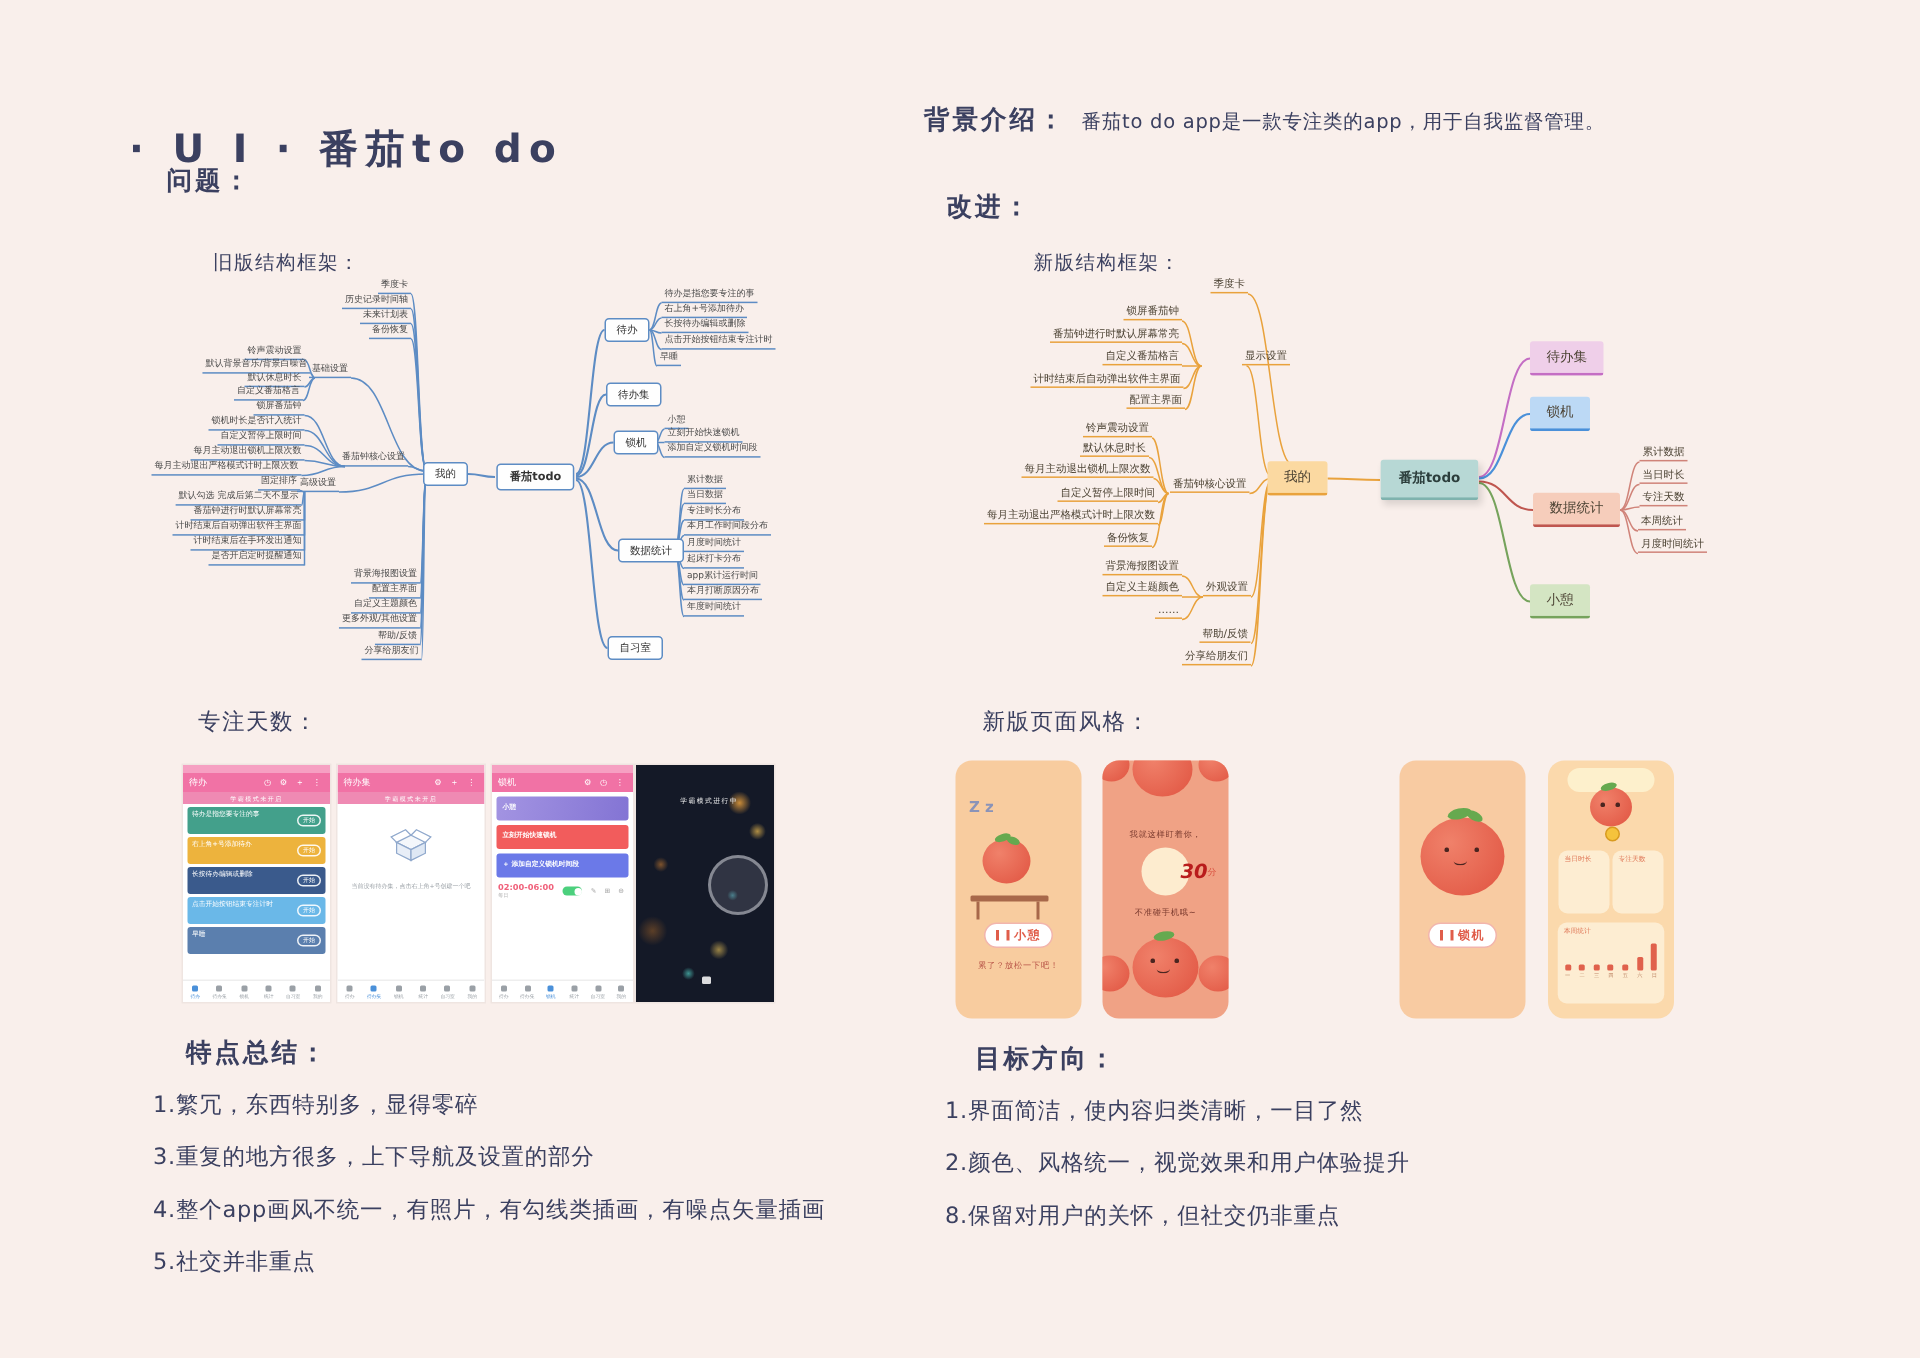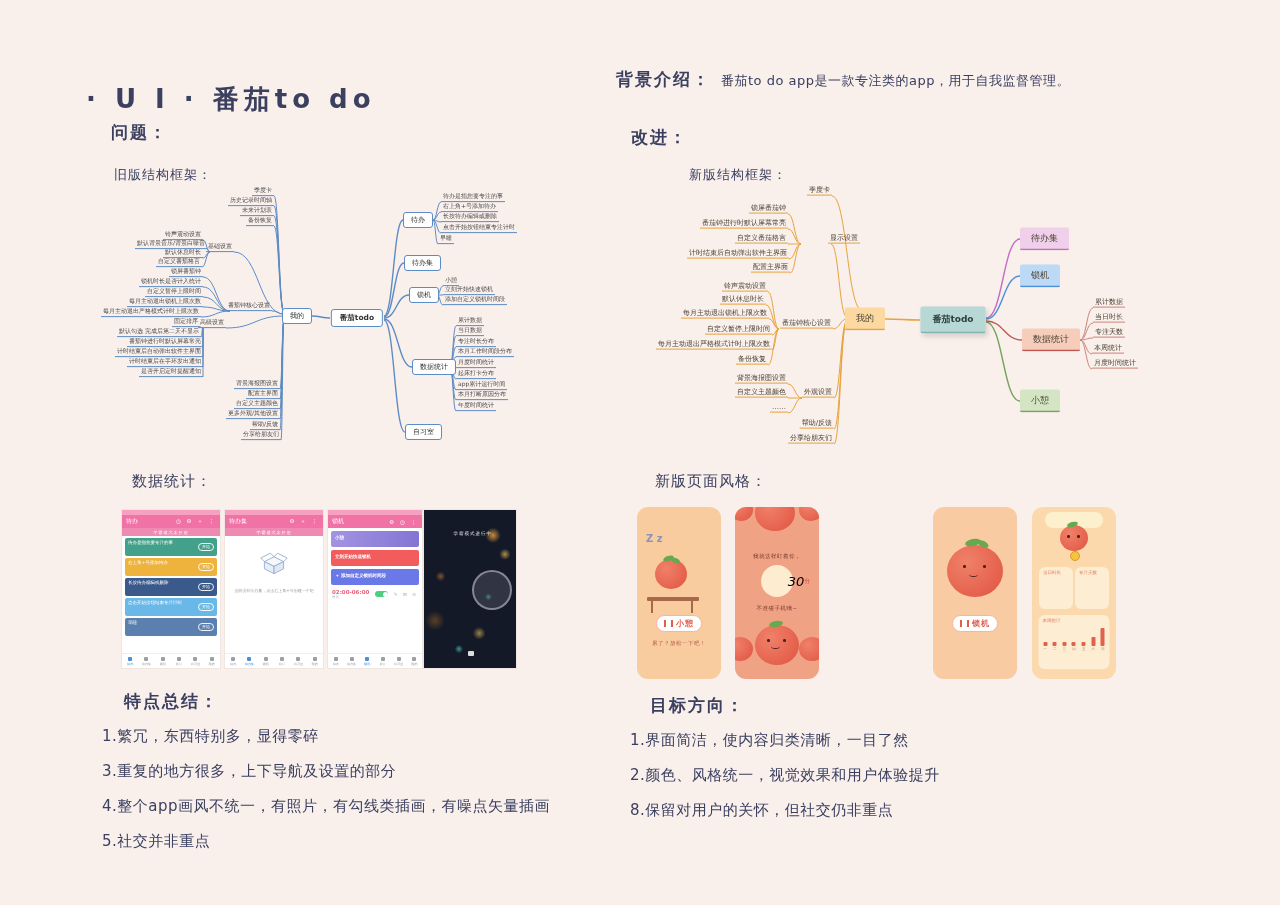--- a/index.html
+++ b/index.html
@@ -259,25 +259,25 @@
       <div class="box sR" style="left: 1020px; top: 401px; background: rgb(212, 229, 195); border-color: rgb(118, 163, 92);">小憩</div>
     </div>
 
   <div class="abs page-title">· U I · 番茄to do</div>
 
   <div class="abs bgintro">
     <span class="lbl">背景介绍：</span>
     <span class="txt">番茄to do app是一款专注类的app，用于自我监督管理。</span>
   </div>
 
-  <div class="abs h2" style="left:111px;top:121px;text-align:right;">问题：</div>
-  <div class="abs h3" style="left:114px;top:166px;">旧版结构框架：</div>
+  <div class="abs h2" style="left:111px;top:109px;text-align:right;">问题：</div>
+  <div class="abs h3" style="left:142px;top:166px;">旧版结构框架：</div>
   <div class="abs h2" style="left:631px;top:126px;">改进：</div>
   <div class="abs h3" style="left:658px;top:166px;margin-left:31px;">新版结构框架：</div>
-  <div class="abs h4" style="left:132px;top:472px;">数据统计：</div>
+  <div class="abs h4" style="left:132px;top:472px;">专注天数：</div>
   <div class="abs h4" style="left:655px;top:472px;">新版页面风格：</div>
 
   <div class="phone" style="left:122px;width:98px;">
     <div class="ph-status"></div>
     <div class="ph-header">
       <span class="ph-title">待办</span>
       <span class="ph-icons">◷ ⚙ ＋ ⋮</span>
     </div>
     <div class="ph-banner">学霸模式未开启</div>
     <div id="p1-cards">
@@ -449,21 +449,21 @@
     </div>
     <div class="ncap" style="top:133px;">累了？放松一下吧！</div>
   </div>
 
   <div class="ncard" style="left:735px;background:#f0a285;">
     <div class="tomato" style="left:20px;top:-12px;width:40px;height:36px;"></div>
     <div class="tomato" style="left:-6px;top:-8px;width:24px;height:22px;"></div>
     <div class="tomato" style="left:64px;top:-8px;width:24px;height:22px;"></div>
     <div class="ncap" style="top:46px;color:#7a3a2e;">我就这样盯着你，</div>
     <div class="abs" style="left:50%;top:58px;transform:translateX(-50%);width:32px;height:32px;border-radius:50%;background:#fdeccf;display:flex;align-items:center;justify-content:center;">
-      <span style="font-size:13px;color:#000000;font-style:italic;font-weight:normal;margin-left:44px;">30</span>
+      <span style="font-size:13px;color:#b91c1c;font-style:italic;font-weight:bold;margin-left:44px;">30</span>
       <span style="font-size:6px;color:#d9503f;">分</span>
     </div>
     <div class="ncap" style="top:98px;color:#7a3a2e;">不准碰手机哦~</div>
     <div class="tomato" style="left:20px;top:118px;width:44px;height:40px;">
       <div class="tleaf" style="left:14px;top:-4px;transform:rotate(-10deg);width:14px;height:6px;"></div>
       <div class="eye" style="left:12px;top:14px;"></div>
       <div class="eye" style="left:28px;top:14px;"></div>
       <div class="mouth" style="left:16px;top:18px;"></div>
     </div>
     <div class="tomato" style="left:-8px;top:130px;width:26px;height:24px;"></div>

